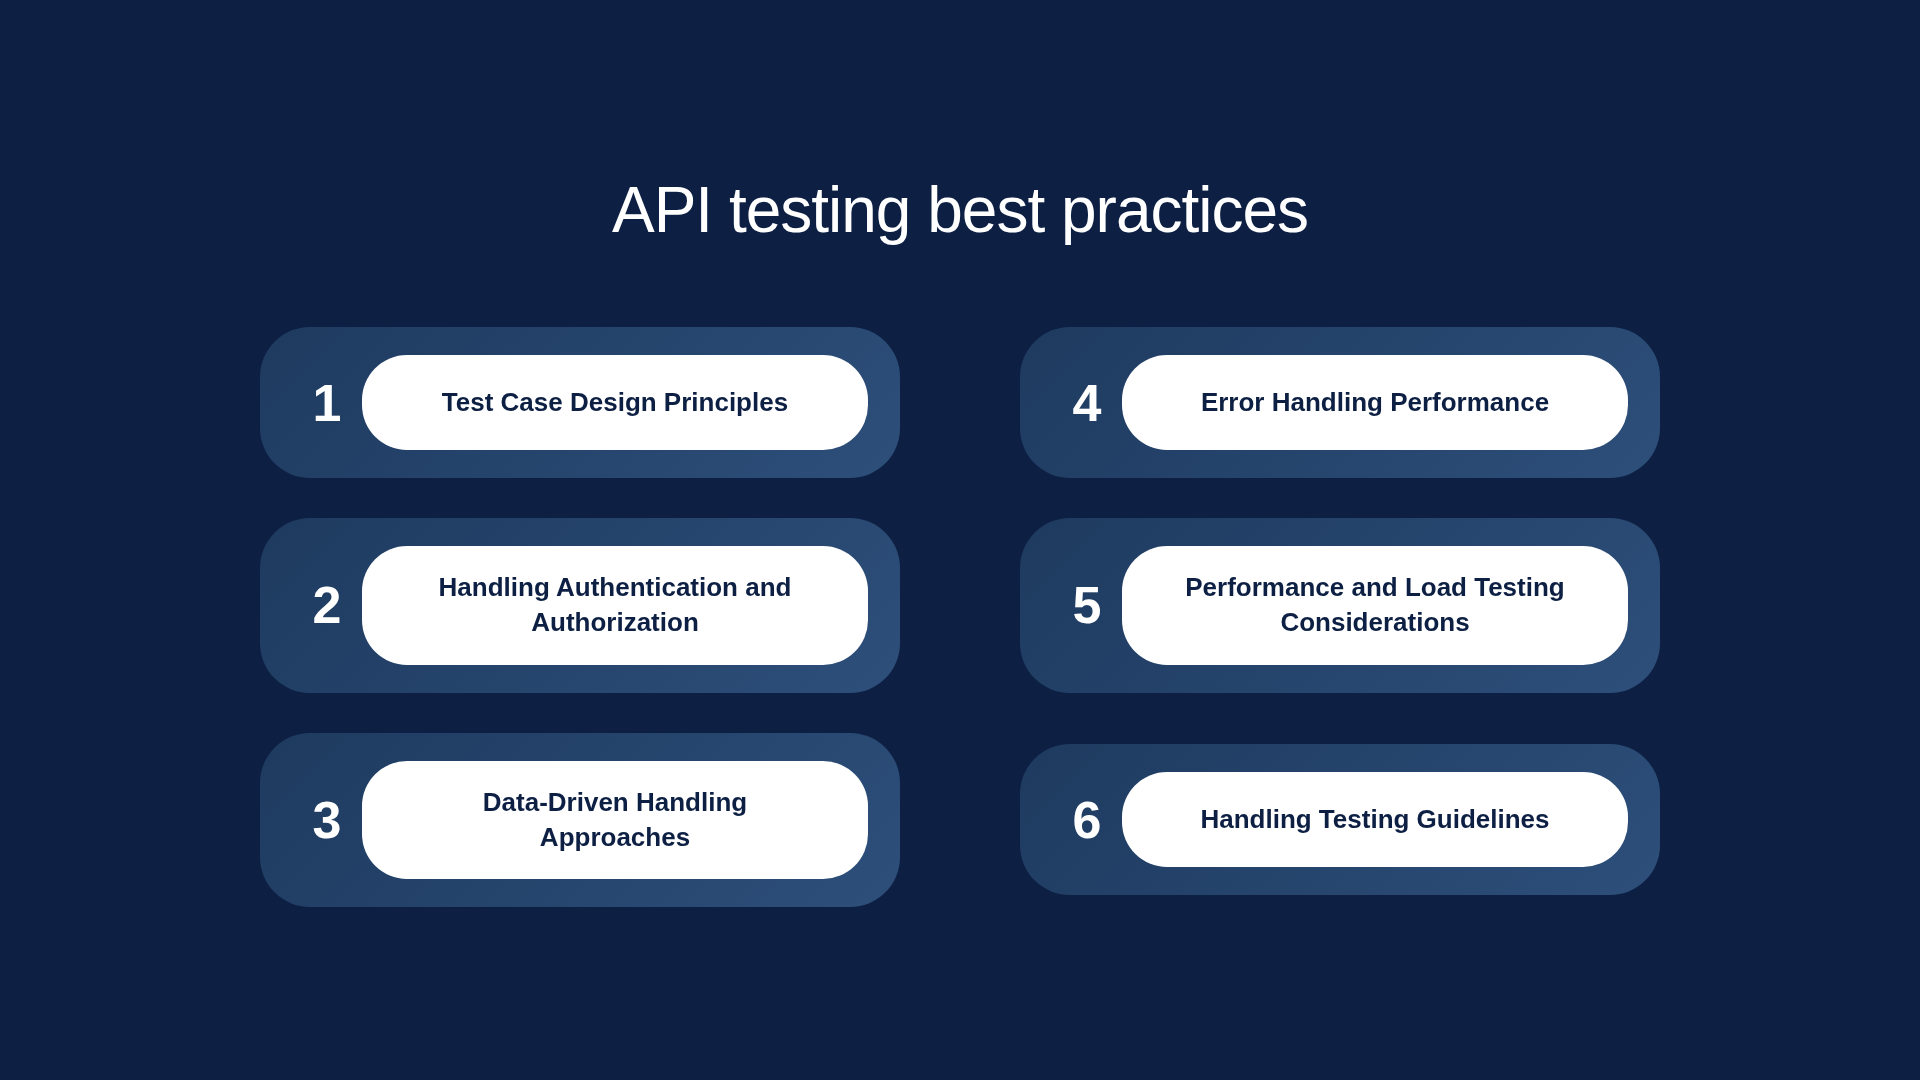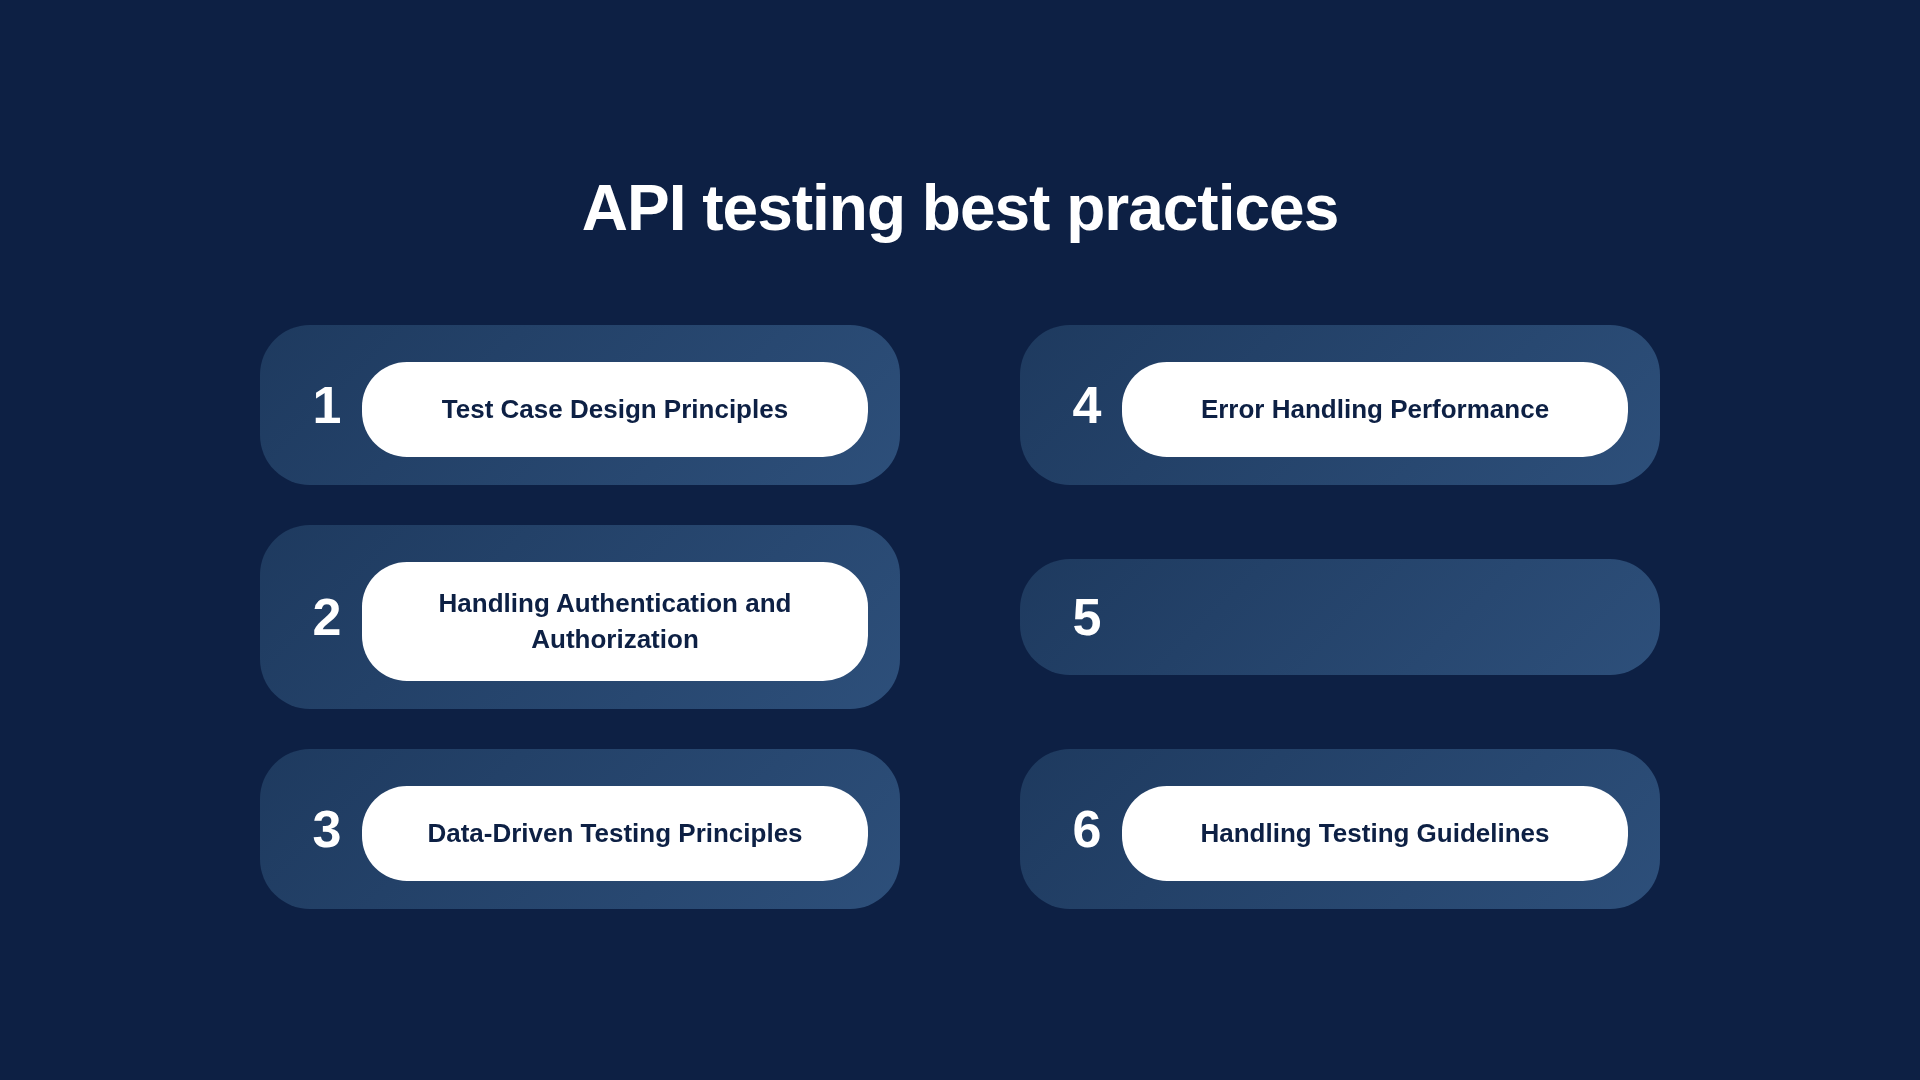--- a/index.html
+++ b/index.html
@@ -16,21 +16,21 @@
       flex-direction: column;
       align-items: center;
       justify-content: center;
       font-family: 'Arial', sans-serif;
       overflow: hidden;
     }
 
     .page-title {
       color: #ffffff;
       font-size: 64px;
-      font-weight: 700;
+      font-weight: 400;
       text-align: right;
       margin-bottom: 80px;
       letter-spacing: -1px;
     }
 
     .grid-container {
       display: grid;
       grid-template-columns: 1fr 1fr;
       gap: 40px 120px;
       width: 1400px;
@@ -64,21 +64,20 @@
 
     .label-pill {
       background-color: #ffffff;
       border-radius: 45px;
       padding: 24px 44px;
       flex: 1;
       display: flex;
       align-items: center;
       justify-content: center;
       min-height: 95px;
-      margin-top: 9px;
     }
 
     .label-pill-text {
       color: #0d2044;
       font-size: 26px;
       font-weight: 700;
       text-align: center;
       line-height: 1.35;
     }
   </style>
@@ -112,28 +111,31 @@
       <div class="number-circle">2</div>
       <div class="label-pill">
         <span class="label-pill-text">Handling Authentication and Authorization</span>
       </div>
     </div>
   </div>
 
   <div class="card-item">
     <div class="card-number-bg">
       <div class="number-circle">5</div>
+      <div class="label-pill">
+        <span class="label-pill-text">Performance and Load Testing Considerations</span>
+      </div>
     </div>
   </div>
 
   <div class="card-item">
     <div class="card-number-bg">
       <div class="number-circle">3</div>
       <div class="label-pill">
-        <span class="label-pill-text">Data-Driven Testing Principles</span>
+        <span class="label-pill-text">Data-Driven Handling Approaches</span>
       </div>
     </div>
   </div>
 
   <div class="card-item">
     <div class="card-number-bg">
       <div class="number-circle">6</div>
       <div class="label-pill">
         <span class="label-pill-text">Handling Testing Guidelines</span>
       </div>

